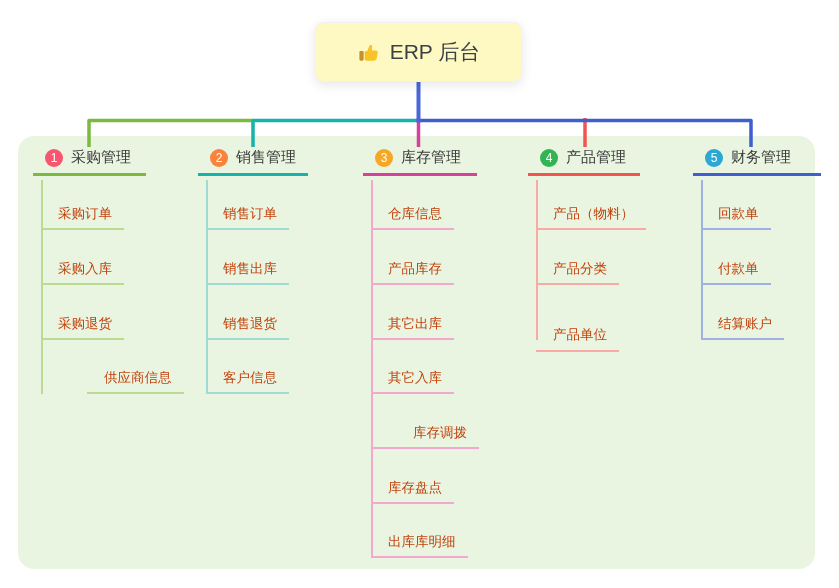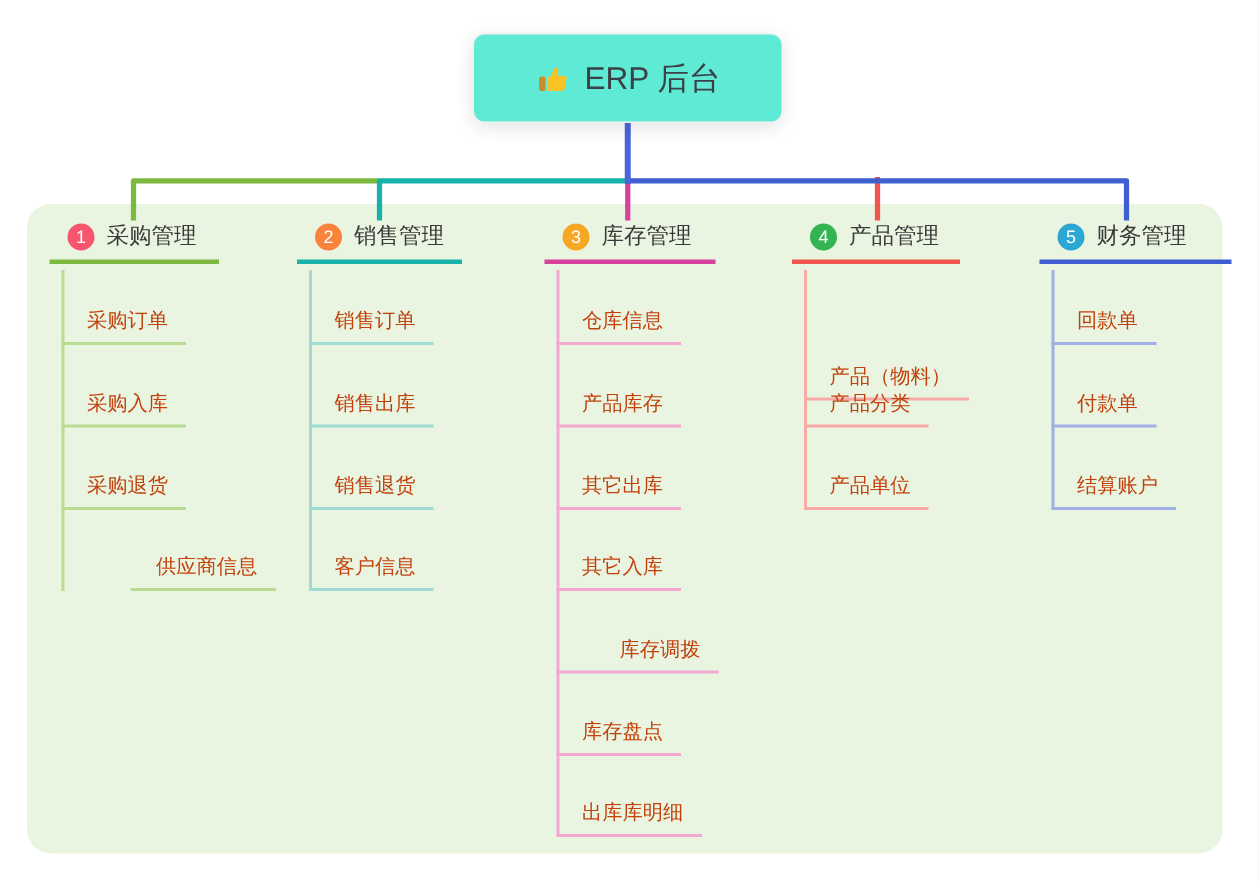--- a/index.html
+++ b/index.html
@@ -8,21 +8,21 @@
     background:#ffffff;
     font-family:"Liberation Sans","DejaVu Sans",sans-serif;
   }
   .canvas-bg{
     position:absolute;left:18px;top:136px;width:797px;height:433px;
     border-radius:16px;
   }
   #connectors{position:absolute;left:0;top:0;pointer-events:none;}
   .root-node{
     position:absolute;left:315px;top:22px;width:207px;height:60px;
-    background:#5eead4;border:1px solid #f1f1f1;border-radius:8px;
+    background:#fef9c3;border:1px solid #f1f1f1;border-radius:8px;
     box-shadow:0 3px 12px rgba(0,0,0,0.10);
     display:flex;align-items:center;justify-content:center;gap:10px;
     font-size:21px;color:#3b3f46;box-sizing:border-box;
   }
   .thumb-icon{display:inline-flex;align-items:center;}
   .branch-title{
     position:absolute;top:148px;box-sizing:border-box;
     display:flex;align-items:center;gap:8px;
     padding:0 0 6px 12px;border-bottom:3px solid #888;
     font-size:15px;color:#3a3a3a;white-space:nowrap;
@@ -91,23 +91,23 @@
     <div class="child-node" style="left: 371px; top: 315px; border-bottom-color: rgb(243, 169, 207);">其它出库</div>
     <div class="child-node" style="left: 371px; top: 369px; border-bottom-color: rgb(243, 169, 207); font-family: Liberation Serif, serif;">其它入库</div>
     <div class="child-node" style="left: 371px; top: 424px; border-bottom-color: rgb(243, 169, 207); padding-left: 42px;">库存调拨</div>
     <div class="child-node" style="left: 371px; top: 479px; border-bottom-color: rgb(243, 169, 207);">库存盘点</div>
     <div class="child-node" style="left: 371px; top: 533px; border-bottom-color: rgb(243, 169, 207);">出库库明细</div>
     <div class="branch-title" style="left: 528px; width: 112px; border-bottom-color: rgb(242, 84, 78);">
       <span class="badge" style="background: rgb(51, 179, 81);">4</span>
       <span>产品管理</span>
     </div>
     <div class="vline" style="left: 536px; top: 180px; height: 160px; background: rgb(248, 171, 166);"></div>
-    <div class="child-node" style="left: 536px; top: 205px; border-bottom-color: rgb(248, 171, 166); margin-top: 37px;">产品（物料）</div>
+    <div class="child-node" style="left: 536px; top: 205px; border-bottom-color: rgb(248, 171, 166);">产品（物料）</div>
     <div class="child-node" style="left: 536px; top: 260px; border-bottom-color: rgb(248, 171, 166);">产品分类</div>
-    <div class="child-node" style="left: 536px; top: 315px; border-bottom-color: rgb(248, 171, 166);">产品单位</div>
+    <div class="child-node" style="left: 536px; top: 327px; border-bottom-color: rgb(248, 171, 166); font-family: Liberation Mono, monospace;">产品单位</div>
     <div class="branch-title" style="left: 693px; width: 128px; border-bottom-color: rgb(63, 94, 208);">
       <span class="badge" style="background: rgb(43, 167, 211);">5</span>
       <span>财务管理</span>
     </div>
     <div class="vline" style="left: 701px; top: 180px; height: 160px; background: rgb(159, 176, 228);"></div>
     <div class="child-node" style="left: 701px; top: 205px; border-bottom-color: rgb(159, 176, 228);">回款单</div>
     <div class="child-node" style="left: 701px; top: 260px; border-bottom-color: rgb(159, 176, 228);">付款单</div>
     <div class="child-node" style="left: 701px; top: 315px; border-bottom-color: rgb(159, 176, 228);">结算账户</div>
   </div>
 

